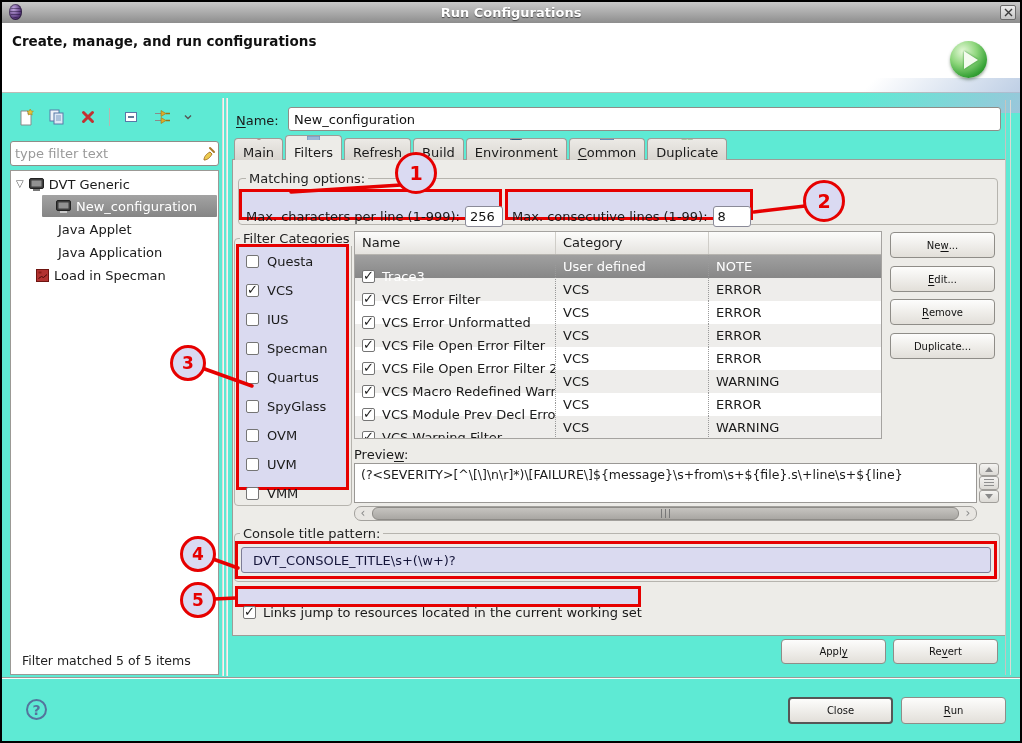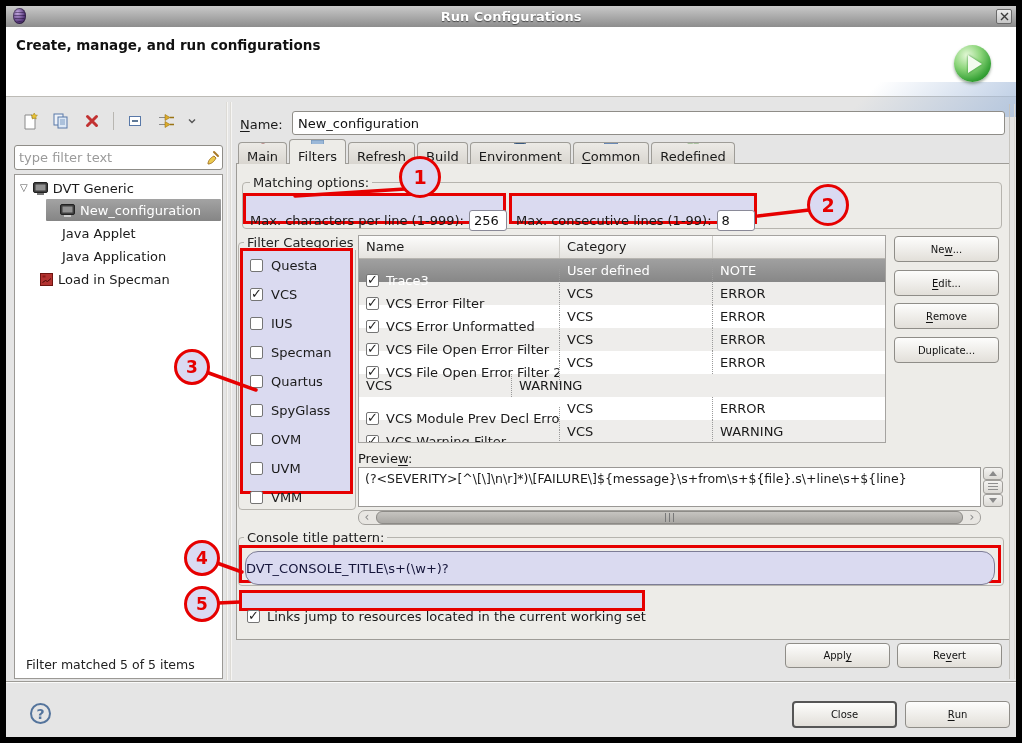--- a/index.html
+++ b/index.html
@@ -1,18 +1,18 @@
 <!DOCTYPE html>
 <html><head>
 <meta charset="utf-8">
 <style>
   html,body{margin:0;padding:0;background:#666;}
   #app{
     position:relative;width:1022px;height:743px;box-sizing:border-box;
-    background:#e5e5e5;border:6px solid #000000;overflow:hidden;
+    background:#5eead4;border:2px solid #000000;overflow:hidden;
     font-family:"DejaVu Sans","Liberation Sans",sans-serif;font-size:13px;color:#1a1a1a;
   }
   
   .titlebar{position:absolute;left:0;top:0;width:100%;height:21px;
     background:linear-gradient(#c9c9c9,#8d8d8d);border-bottom:1px solid #5d5d5d;
     display:flex;align-items:center;}
   .orb-icon{position:absolute;left:7px;top:2px;width:13px;height:16px;border-radius:50%;
     background:radial-gradient(ellipse at 35% 30%,#c2a8e0,#5a3a7e 60%,#2e1a45);
     box-shadow:inset 0 0 0 1px rgba(0,0,0,.4);}
   .orb-icon::after{content:"";position:absolute;inset:2px 1px;border-radius:50%;
@@ -108,22 +108,22 @@
   .tri-up{width:0;height:0;border-left:4px solid transparent;border-right:4px solid transparent;border-bottom:5px solid #8a8a8a;}
   .tri-dn{width:0;height:0;border-left:4px solid transparent;border-right:4px solid transparent;border-top:5px solid #8a8a8a;}
   .hgrip{width:10px;height:7px;background:repeating-linear-gradient(180deg,#8f8f8f 0 1px,transparent 1px 3px);}
   .hscroll{position:absolute;left:352px;top:504px;width:623px;height:15px;box-sizing:border-box;
     border:1px solid #a3a19d;border-radius:7px;background:#e8e6e2;display:flex;align-items:center;}
   .harrow{width:16px;text-align:center;color:#8a8a8a;font-size:12px;line-height:13px;cursor:pointer;}
   .hthumb{flex:1;height:11px;margin:0 1px;border:1px solid #8d8b87;border-radius:6px;
     background:linear-gradient(#c6c4c0,#a9a7a3);display:flex;align-items:center;justify-content:center;cursor:grab;}
   .vgrip{width:9px;height:9px;background:repeating-linear-gradient(90deg,#787878 0 1px,transparent 1px 4px);}
   
-  .console-field{margin:3px;height:34px;box-sizing:border-box;border:1px solid #7d7d96;border-radius:13px;
-    background:#dadaf0;display:flex;align-items:center;padding:0 0;font-size:13px;color:#15153a;cursor:text;}
+  .console-field{margin:3px;height:26px;box-sizing:border-box;border:1px solid #7d7d96;border-radius:3px;
+    background:#dadaf0;display:flex;align-items:center;padding:0 11px;font-size:13px;color:#15153a;cursor:text;}
   .links-row{display:flex;align-items:center;gap:7px;height:100%;padding:16px 5px;white-space:nowrap;}
   
   .vline{position:absolute;background:#c6c4bf;width:1px;}
   .bottom-sep{position:absolute;left:0;top:675px;width:100%;height:0;
     border-top:1px solid #9c9a95;border-bottom:1px solid #fbfbfa;}
   .help-icon{position:absolute;left:24px;top:697px;width:21px;height:21px;box-sizing:border-box;
     border:2px solid #54749c;border-radius:50%;color:#54749c;font-weight:bold;font-size:14px;
     display:flex;align-items:center;justify-content:center;cursor:pointer;}
   
   #callout-svg{position:absolute;left:0;top:0;z-index:40;pointer-events:none;}
@@ -297,21 +297,21 @@
     </div>
     <div class="tab">
       <svg width="13" height="13">
           <g fill="#9ed186" stroke="#4e8e3e" stroke-width=".8">
             <rect x="1" y="1" width="4.4" height="4.4"></rect>
             <rect x="7" y="1" width="4.4" height="4.4"></rect>
             <rect x="1" y="7" width="4.4" height="4.4"></rect>
             <rect x="7" y="7" width="4.4" height="4.4"></rect>
           </g>
         </svg>
-      <span>Redefined</span>
+      <span>Duplicate</span>
     </div>
   </div>
   <div class="tabpanel"></div>
 
   <div class="group" style="left:236px;top:176px;width:760px;height:47px"></div>
   <div class="group-label" style="left:244px;top:169px">Matching options:</div>
   <div class="ann-box lav" style="left:237px;top:187px;width:263px;height:31px">
     <div class="opt-field">
       <span>Max. characters per line (1-999):</span>
       <input class="small-input" value="256" style="">
@@ -406,20 +406,24 @@
     </div>
     <div class="tr">
       <div class="td name">
           <span class="cb checked"></span>
           <span>VCS File Open Error Filter 2</span>
         </div>
       <div class="td cat">VCS</div>
       <div class="td type">ERROR</div>
     </div>
     <div class="tr">
+      <div class="td name">
+          <span class="cb checked"></span>
+          <span>VCS Macro Redefined Warn</span>
+        </div>
       <div class="td cat">VCS</div>
       <div class="td type">WARNING</div>
     </div>
     <div class="tr">
       <div class="td name">
           <span class="cb checked"></span>
           <span>VCS Module Prev Decl Erro</span>
         </div>
       <div class="td cat">VCS</div>
       <div class="td type">ERROR</div>

